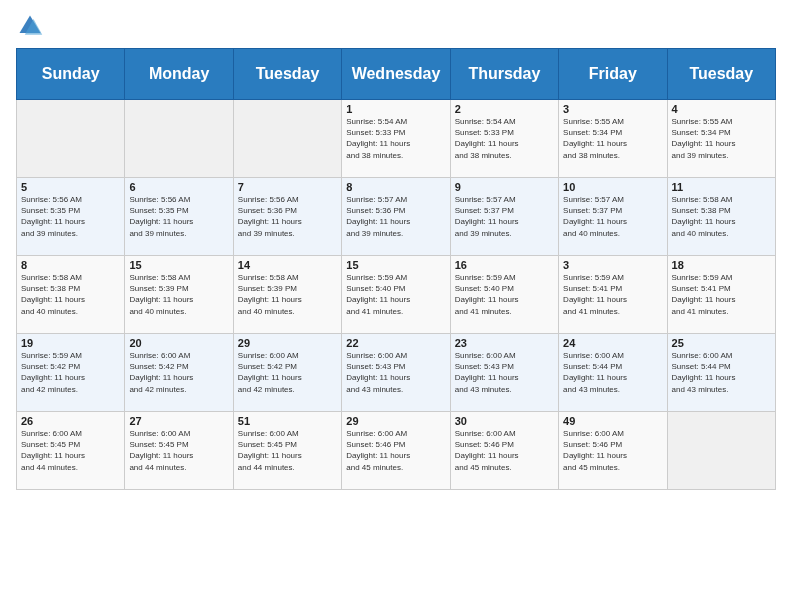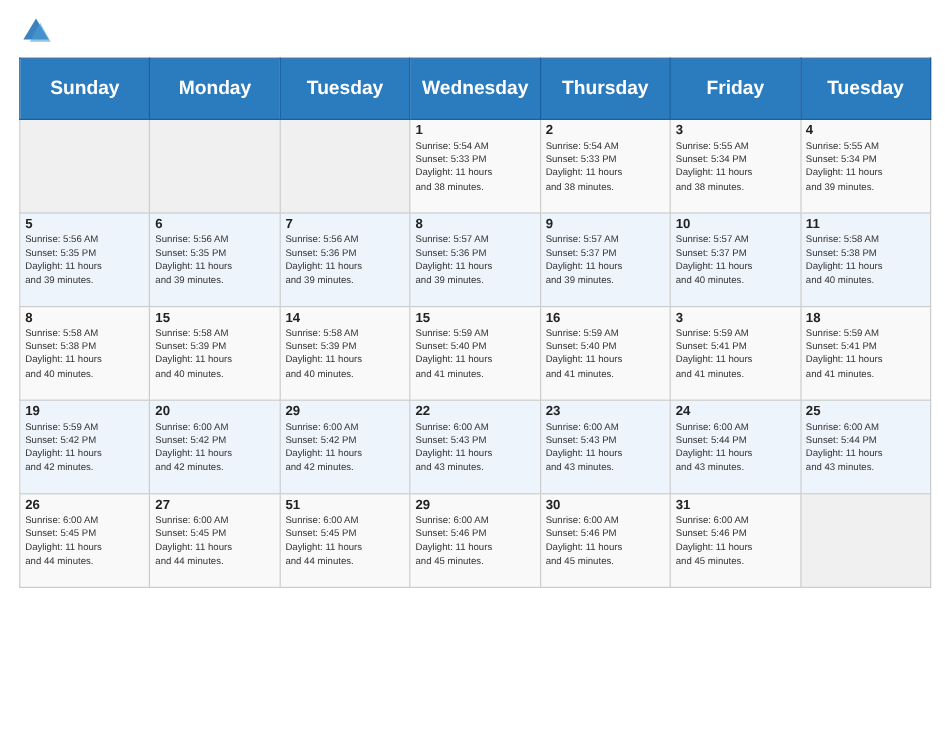--- a/index.html
+++ b/index.html
@@ -354,21 +354,21 @@
 and 45 minutes.</div>
           </td>
           <td>
             <span class="day-num">30</span>
             <div class="day-info" style="white-space: pre-line;">Sunrise: 6:00 AM
 Sunset: 5:46 PM
 Daylight: 11 hours
 and 45 minutes.</div>
           </td>
           <td>
-            <span class="day-num">31</span>
+            <span class="day-num">49</span>
             <div class="day-info" style="white-space: pre-line;">Sunrise: 6:00 AM
 Sunset: 5:46 PM
 Daylight: 11 hours
 and 45 minutes.</div>
           </td>
           <td class="empty-cell"></td>
         </tr>
       </tbody>
   </table>
 </div>

